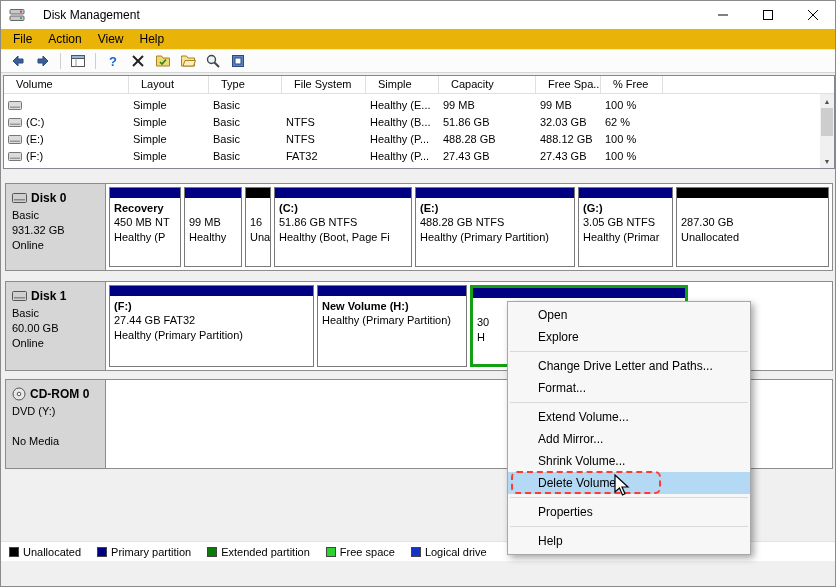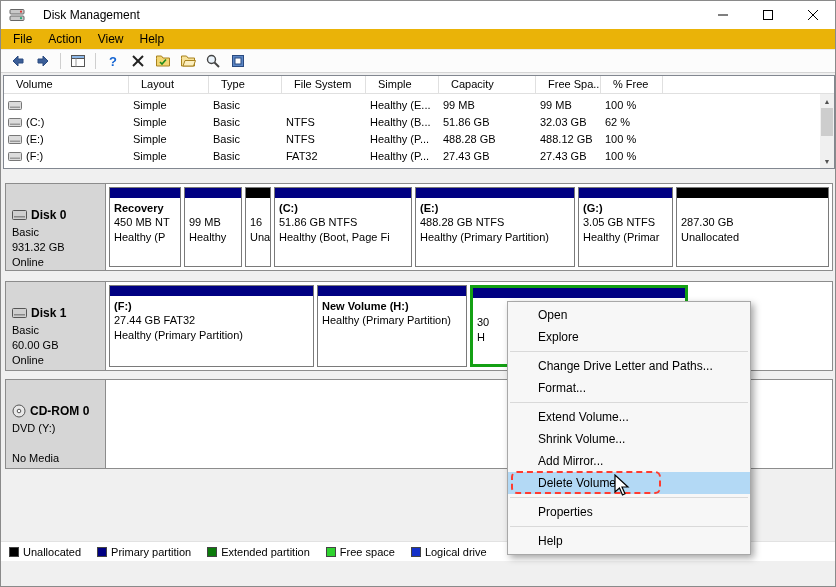--- a/index.html
+++ b/index.html
@@ -35,21 +35,21 @@
   .sb-arrow { height:14px; display:flex; align-items:center; justify-content:center; font-size:7px; color:#505050; }
   .sb-up { position:absolute; top:0; left:0; right:0; }
   .sb-down { position:absolute; bottom:0; left:0; right:0; }
   .sb-thumb { position:absolute; top:14px; left:1px; right:1px; height:28px; background:#cdcdcd; }
 
   
   .disk-row { position:absolute; left:4px; width:828px; background:#fff; border:1px solid #8c8c8c; display:flex; }
   #disk0 { top:182px; height:88px; }
   #disk1 { top:280px; height:90px; }
   #cdrom { top:378px; height:90px; }
-  .disk-left { width:100px; background:#d6d6d6; border-right:1px solid #8c8c8c; padding:23px 6px; font-size:11px; line-height:1.35; }
+  .disk-left { width:100px; background:#d6d6d6; border-right:1px solid #8c8c8c; padding:6px 6px; font-size:11px; line-height:1.35; }
   .disk-name { font-weight:bold; font-size:12px; display:flex; gap:4px; align-items:center; margin-bottom:2px; }
   .disk-line:empty::before { content:"\00a0"; }
   .disk-parts { flex:1; display:flex; gap:3px; padding:3px; background:#fff; }
   .part { border:1px solid #7a7a7a; background:#fff; overflow:hidden; display:flex; flex-direction:column; }
   .part-head { height:10px; background:var(--primary,#000082); flex:0 0 auto; }
   .part.unalloc .part-head { background:var(--unallocated,#000); }
   .part.selected { border:3px solid var(--selection,#14a014); }
   .part-body { padding:3px 4px 0 4px; font-size:11px; line-height:1.3; white-space:nowrap; overflow:hidden; }
   .part-line:empty::before { content:"\00a0"; }
   .part-name { font-weight:bold; }
@@ -425,22 +425,22 @@
   </div>
 
   <div class="context-menu">
     <div class="cm-item">Open</div>
     <div class="cm-item">Explore</div>
     <div class="cm-sep"></div>
     <div class="cm-item">Change Drive Letter and Paths...</div>
     <div class="cm-item">Format...</div>
     <div class="cm-sep"></div>
     <div class="cm-item">Extend Volume...</div>
+    <div class="cm-item">Add Mirror...</div>
     <div class="cm-item">Shrink Volume...</div>
-    <div class="cm-item">Add Mirror...</div>
     <div class="cm-item highlight">Delete Volume...</div>
     <div class="cm-sep"></div>
     <div class="cm-item">Properties</div>
     <div class="cm-sep"></div>
     <div class="cm-item">Help</div>
     <div class="annotation"></div>
   </div>
 
   <div class="cursor">
     <svg width="18" height="24">

